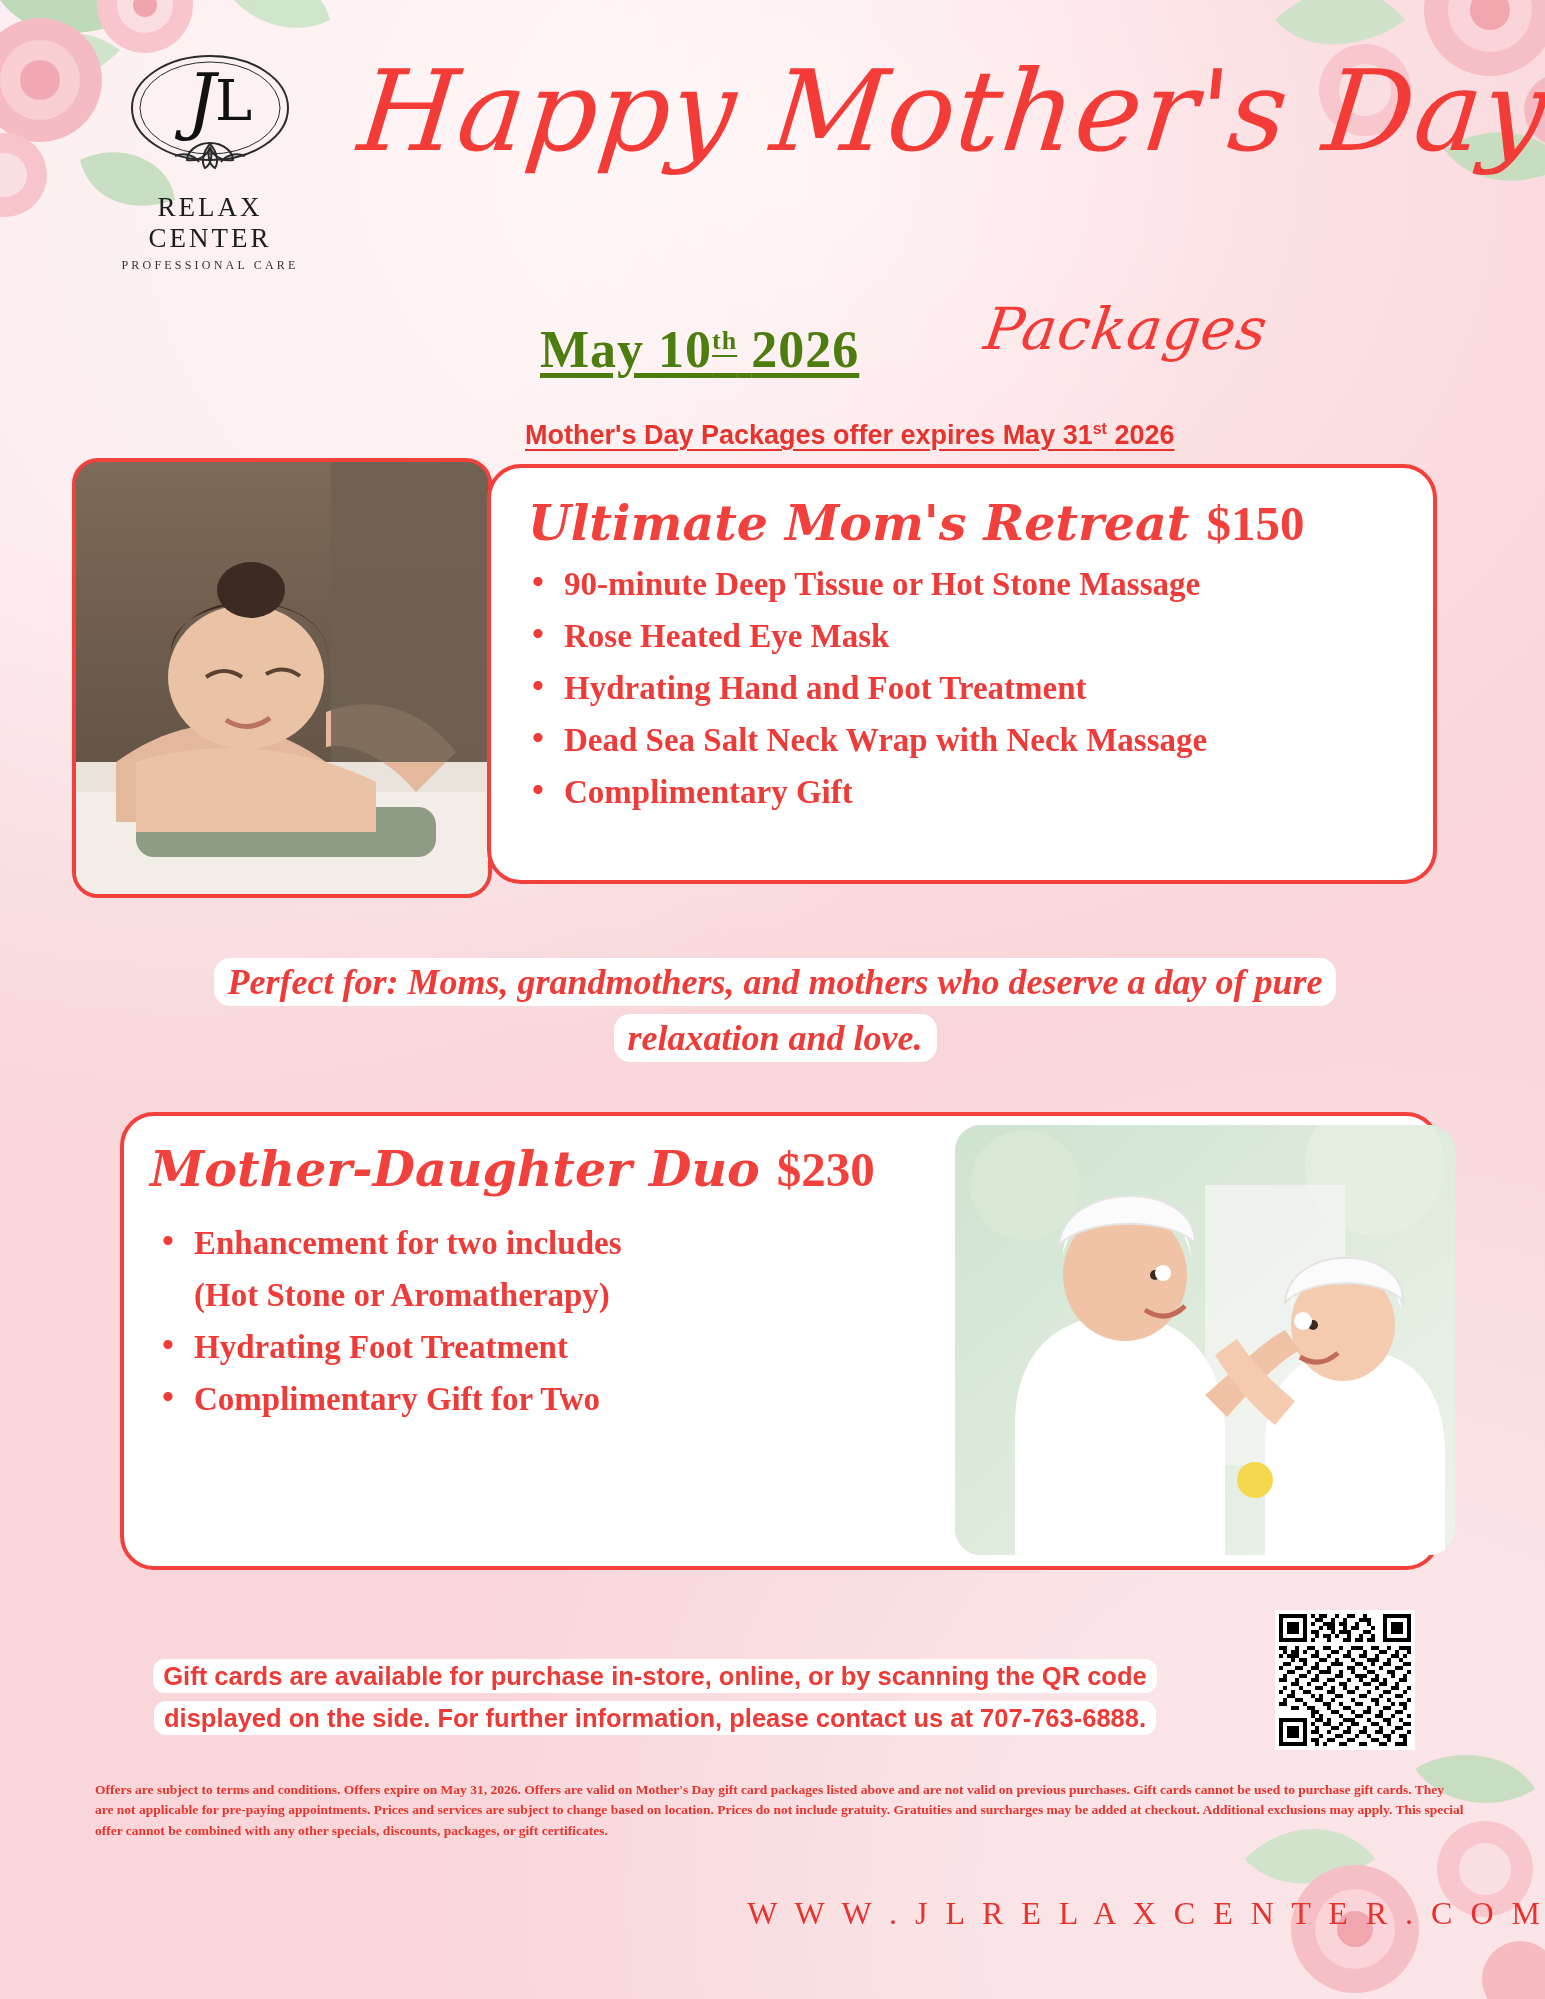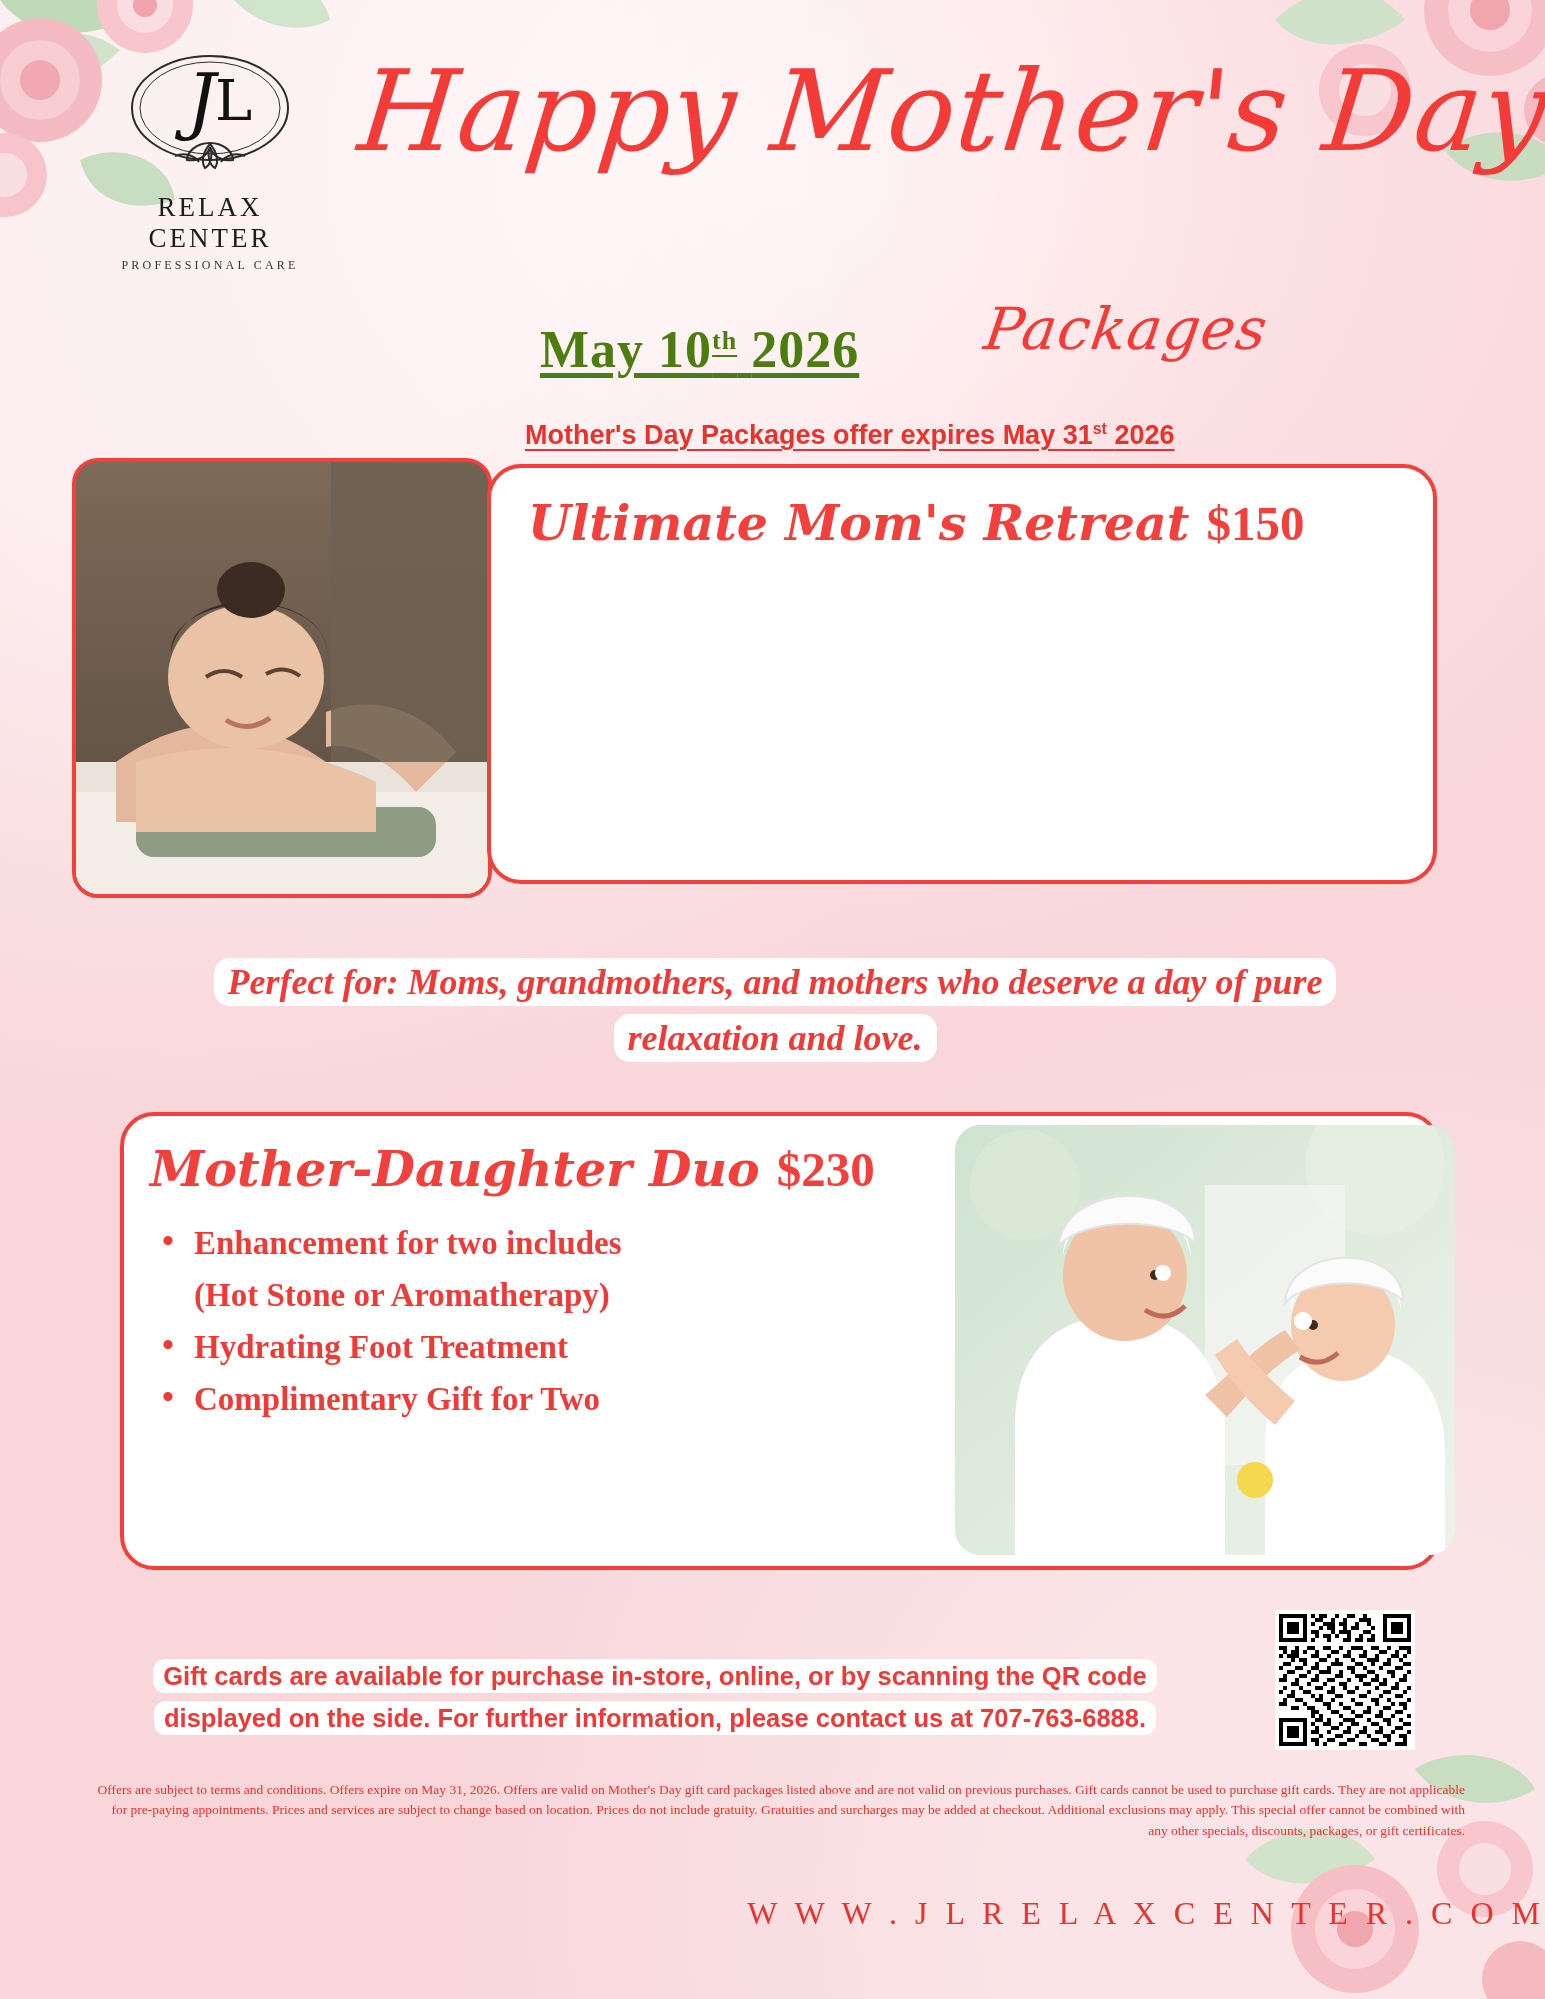--- a/index.html
+++ b/index.html
@@ -155,22 +155,22 @@
   
   .qr{
     position:absolute; right:130px; top:1610px; width:140px; height:140px;
     background:#fff; padding:4px;
   }
 
   
   .fineprint{
     position:absolute; left:95px; top:1780px; width:1370px;
     font-family:"Liberation Serif", serif;
-    font-weight:400; font-size:13.5px; color:#e8322c;
-    line-height:1.5; text-align:right;
+    font-weight:700; font-size:13.5px; color:#e8322c;
+    line-height:1.5; text-align:left;
   }
   .website{
     position:absolute; left:0; right:0; top:1895px;
     text-align:right;
     font-family:"Liberation Serif", serif;
     font-weight:400; font-size:32px; letter-spacing:5px; color:#e8322c;
   }
 </style>
 </head>
 <body>
@@ -278,20 +278,27 @@
     <rect x="255" y="0" width="165" height="300" fill="#6e6252" opacity="0.85"></rect>
   </svg>
 </div>
 
 <div class="card card1"></div>
 <div class="card1-body">
   <div class="pkg-title">
     <span>Ultimate Mom's Retreat</span>
     <span class="pkg-price">$150</span>
   </div>
+  <ul class="pkg">
+    <li>90-minute Deep Tissue or Hot Stone Massage</li>
+    <li>Rose Heated Eye Mask</li>
+    <li>Hydrating Hand and Foot Treatment</li>
+    <li>Dead Sea Salt Neck Wrap with Neck Massage</li>
+    <li>Complimentary Gift</li>
+  </ul>
 </div>
 
 <div class="perfect">
   <span>Perfect for: Moms, grandmothers, and mothers who deserve a day of pure relaxation and love.</span>
 </div>
 
 <div class="card card2"></div>
 
 <div class="photo2">
   <svg viewBox="0 0 500 430" width="500" height="430" preserveAspectRatio="xMidYMid slice">

